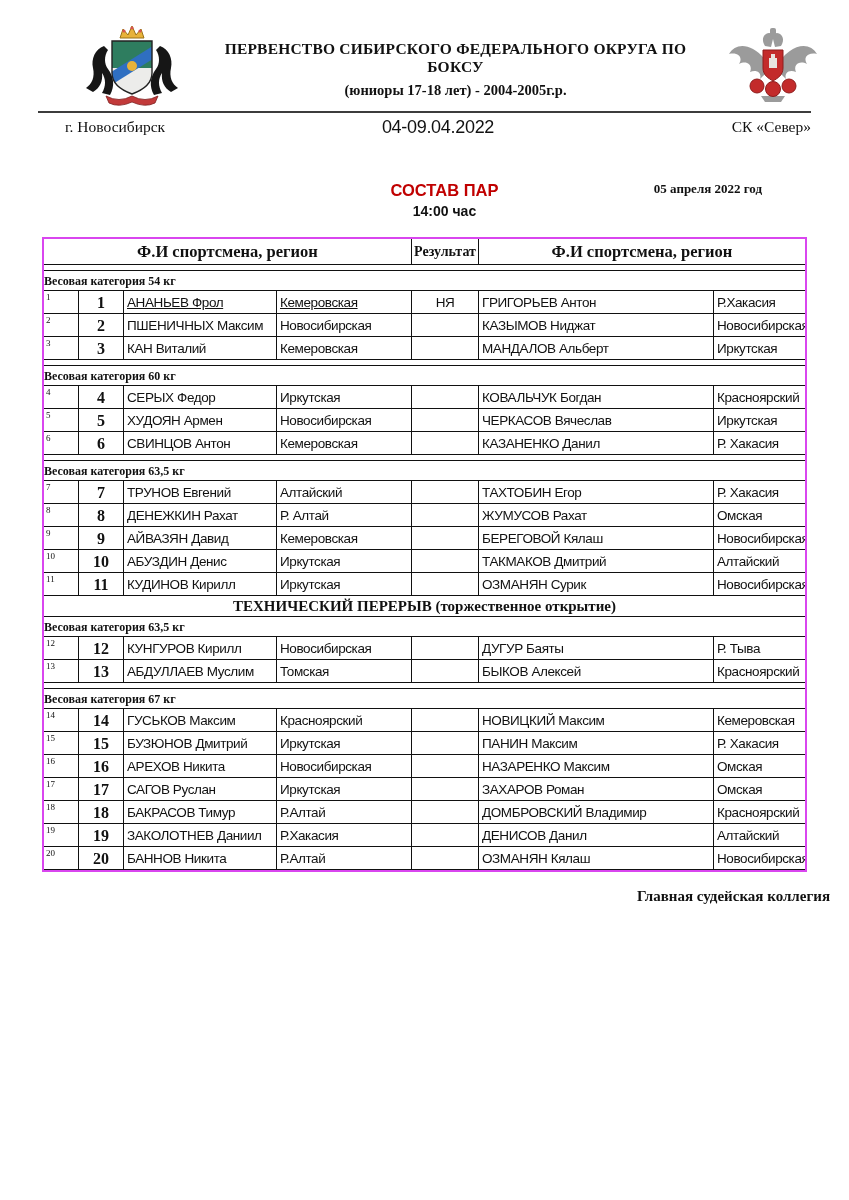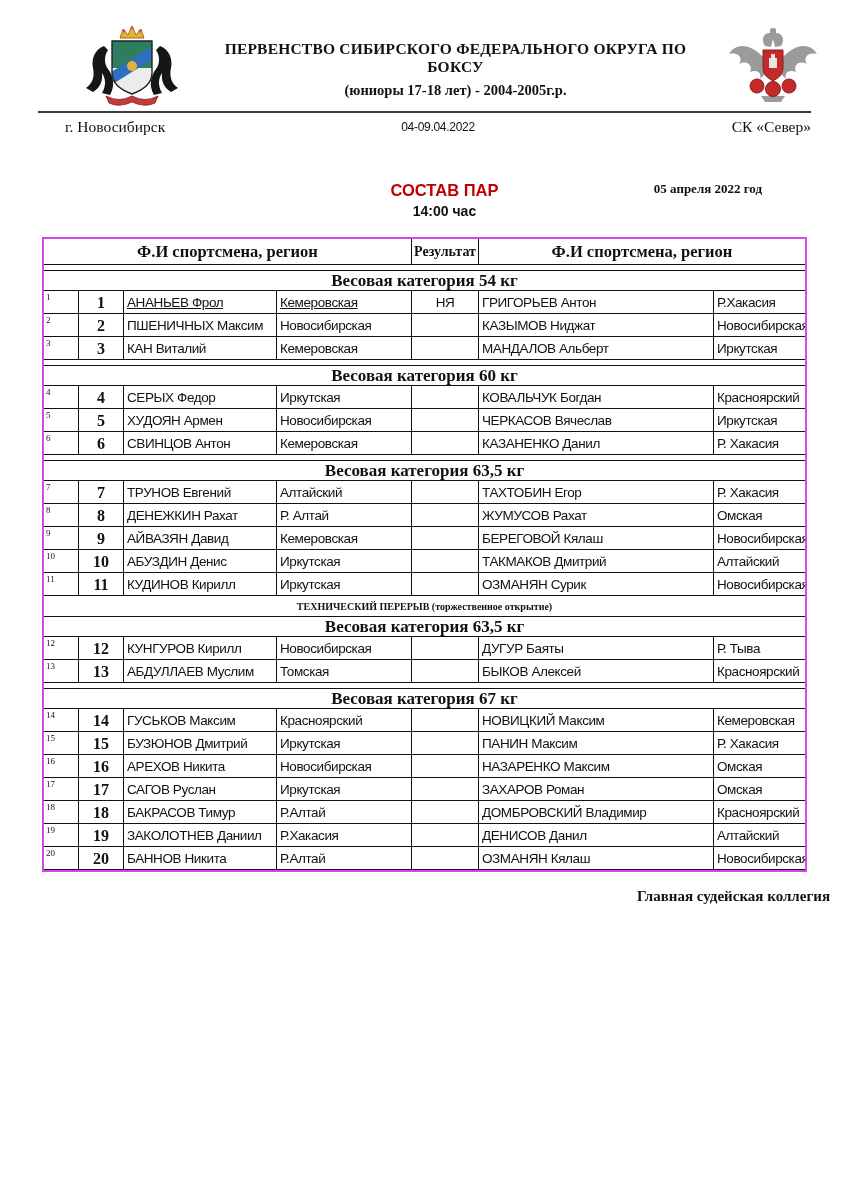--- a/index.html
+++ b/index.html
@@ -17,24 +17,24 @@
     padding-top:24px;height:86px;gap:32px;
   }
   .emblem-left{width:110px;margin-left:80px;flex:0 0 auto;}
   .emblem-right{width:110px;margin-right:18px;flex:0 0 auto;}
   .title-block{flex:1;text-align:center;margin-top:16px;}
   .title-line1{font-weight:bold;font-size:15.5px;letter-spacing:.2px;}
   .title-line2{font-weight:bold;font-size:14.5px;margin-top:6px;}
   .header-rule{border:none;border-top:2px solid #3c3c3c;margin:1px 38px 0 38px;}
   .info-row{
     display:flex;align-items:center;
-    margin:2px 20px 0 20px;height:24px;font-size:15.5px;
+    margin:2px 20px 0 20px;height:24px;font-size:15.5px;justify-content:flex-end;
   }
   .info-city{flex:1;text-align:left;padding-left:45px;}
-  .info-dates{flex:1;text-align:center;font-family:"Liberation Sans",sans-serif;font-size:12px;letter-spacing:-0.3px;}
+  .info-dates{flex:1;text-align:center;font-family:"Liberation Sans",sans-serif;font-size:18px;letter-spacing:-0.3px;}
   .info-club{flex:1;text-align:right;padding-right:18px;}
   
   .subheader{position:relative;margin-top:42px;height:48px;}
   .doc-title{
     position:absolute;left:0;right:0;top:0;text-align:center;
     transform:translateX(20px);
     font-family:"Liberation Sans",sans-serif;
     font-weight:bold;font-size:16.5px;color:#c00000;
   }
   .doc-date{
@@ -65,26 +65,26 @@
   .full{grid-column:1 / -1;border-right:none;}
   .hdr{
     height:26px;line-height:26px;text-align:center;
     font-weight:bold;font-size:16.5px;
   }
   .hdr-left{grid-column:1 / span 4;}
   .hdr-result{font-size:14px;}
   .hdr-right{grid-column:6 / -1;border-right:none;}
   .spacer{height:6px;}
   .section-title{
-    height:20px;line-height:20px;text-align:center;
-    font-weight:bold;font-size:17px;
+    height:20px;line-height:20px;text-align:left;
+    font-weight:bold;font-size:12px;
   }
   .break-row{
     height:21px;line-height:21px;text-align:center;
-    font-weight:bold;font-size:10px;
+    font-weight:bold;font-size:15px;
   }
   .c-idx{
     height:23px;font-size:9px;line-height:10px;
     padding:1px 0 0 2px;font-family:"Liberation Serif",serif;
   }
   .c-no{
     height:23px;line-height:23px;text-align:center;
     font-weight:bold;font-size:16px;
   }
   .c-name,.c-region,.c-result{

